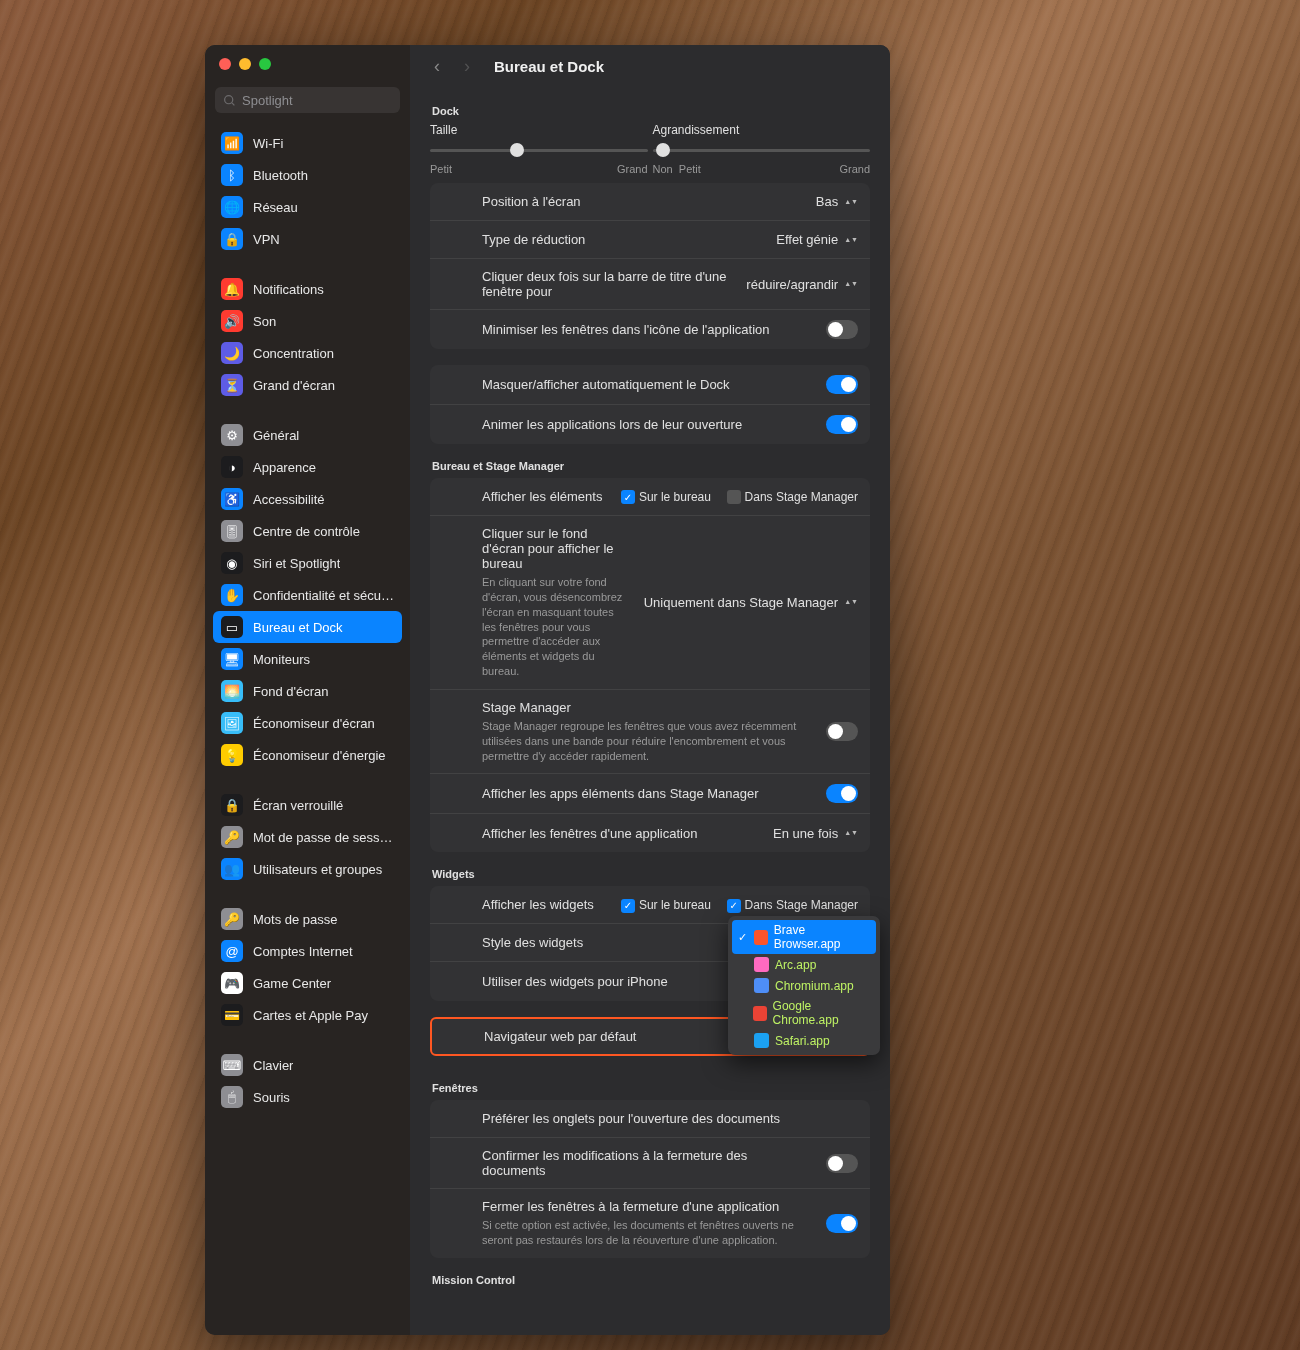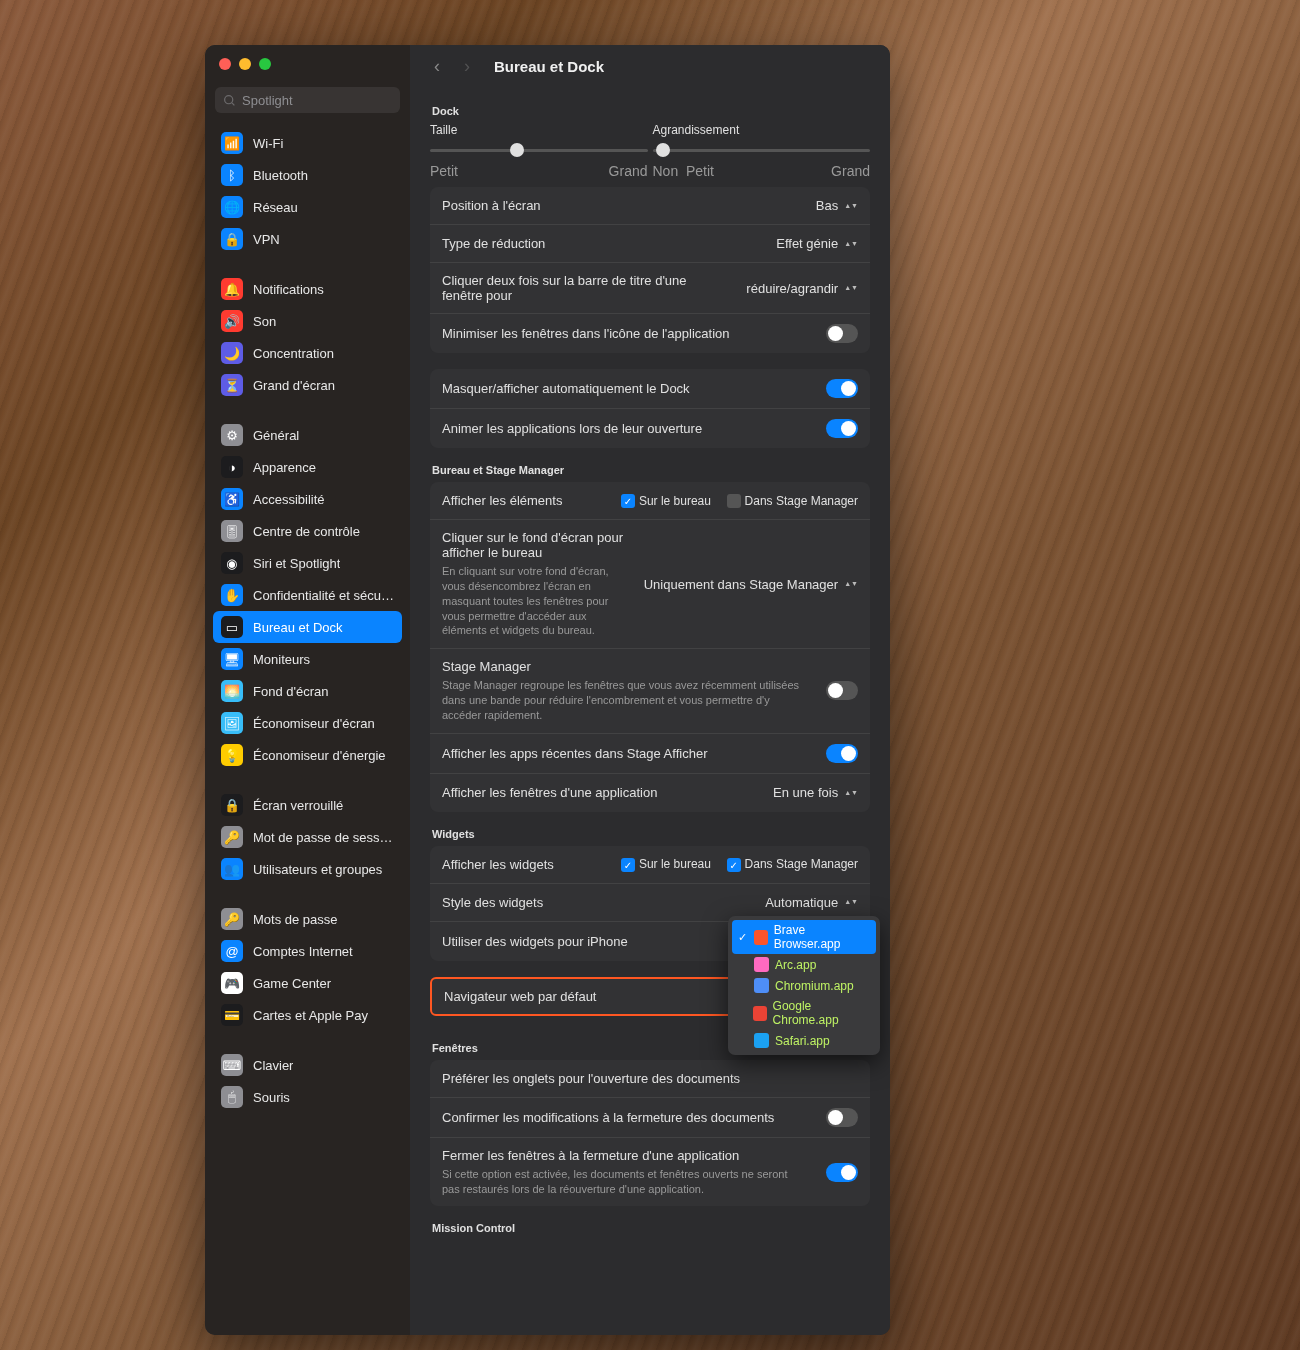--- a/index.html
+++ b/index.html
@@ -25,25 +25,25 @@
 .navarrow { color:#888; font-size:18px; width:18px; text-align:center; }
 .page-title { color:#f0f0f0; font-size:15px; font-weight:600; margin-left:6px; }
 .section { padding:6px 20px 0; }
 .sec-title { color:#e0e0e0; font-size:11px; font-weight:600; margin:10px 2px 6px; }
 .sliders { display:flex; gap:5px; margin-bottom:8px; }
 .slider-block { flex:1; }
 .slider-label { color:#e0e0e0; font-size:12px; margin-bottom:2px; }
 .slider-track { height:22px; position:relative; display:flex; align-items:center; }
 .track { height:3px; background:#555; border-radius:2px; width:100%; position:relative; }
 .thumb { position:absolute; width:14px; height:14px; background:#e0e0e0; border-radius:50%; top:-5.5px; transform:translateX(-50%); }
-.slider-caps { display:flex; justify-content:space-between; color:#999; font-size:14px; margin-top:2px; }
+.slider-caps { display:flex; justify-content:space-between; color:#999; font-size:11px; margin-top:2px; }
 .card { background:#323234; border-radius:8px; margin-bottom:16px; }
 .row { display:flex; align-items:center; justify-content:space-between; padding:10px 12px; min-height:38px; color:#e0e0e0; font-size:13px; border-bottom:1px solid rgba(255,255,255,0.08); }
 .row:last-child { border-bottom:none; }
-.row-left { flex:1; padding-right:18px; }
+.row-left { flex:1; padding-right:18px;margin-left:40px; }
 .row-sub { color:#999; font-size:11px; line-height:1.35; margin-top:4px; max-width:380px; }
 .dropdown { display:flex; align-items:center; gap:4px; color:#e0e0e0; font-size:13px; }
 .updown { display:inline-flex; flex-direction:column; font-size:7px; line-height:6px; color:#bbb; margin-left:2px; }
 .toggle { width:32px; height:19px; border-radius:10px; background:#555; position:relative; }
 .toggle.on { background:#0a84ff; }
 .toggle::after { content:""; position:absolute; width:15px; height:15px; background:#fff; border-radius:50%; top:2px; left:2px; transition:left .1s; }
 .toggle.on::after { left:15px; }
 .checkbox { width:14px; height:14px; border-radius:3px; background:#555; display:inline-flex; align-items:center; justify-content:center; margin-right:4px; vertical-align:middle; }
 .checkbox.on { background:#0a84ff; color:#fff; font-size:10px; }
 .check-lbl { font-size:12px; color:#e0e0e0; margin-right:12px; }
@@ -292,21 +292,21 @@
             </div>
           </div>
 <div class="row">
             <div class="row-left">
               <div>Stage Manager</div>
               <div class="row-sub" style="max-width:420px">Stage Manager regroupe les fenêtres que vous avez récemment utilisées dans une bande pour réduire l'encombrement et vous permettre d'y accéder rapidement.</div>
             </div>
   <div class="toggle "></div>
           </div>
 <div class="row">
-            <div class="row-left">Afficher les apps récentes dans Stage Afficher</div>
+            <div class="row-left">Afficher les apps éléments dans Stage Manager</div>
             <div class="toggle on"></div>
           </div>
 <div class="row">
             <div class="row-left">Afficher les fenêtres d'une application</div>
             <div class="dropdown">
               <span>En une fois</span>
               <span class="updown">▲▼</span>
             </div>
           </div>
         </div>

